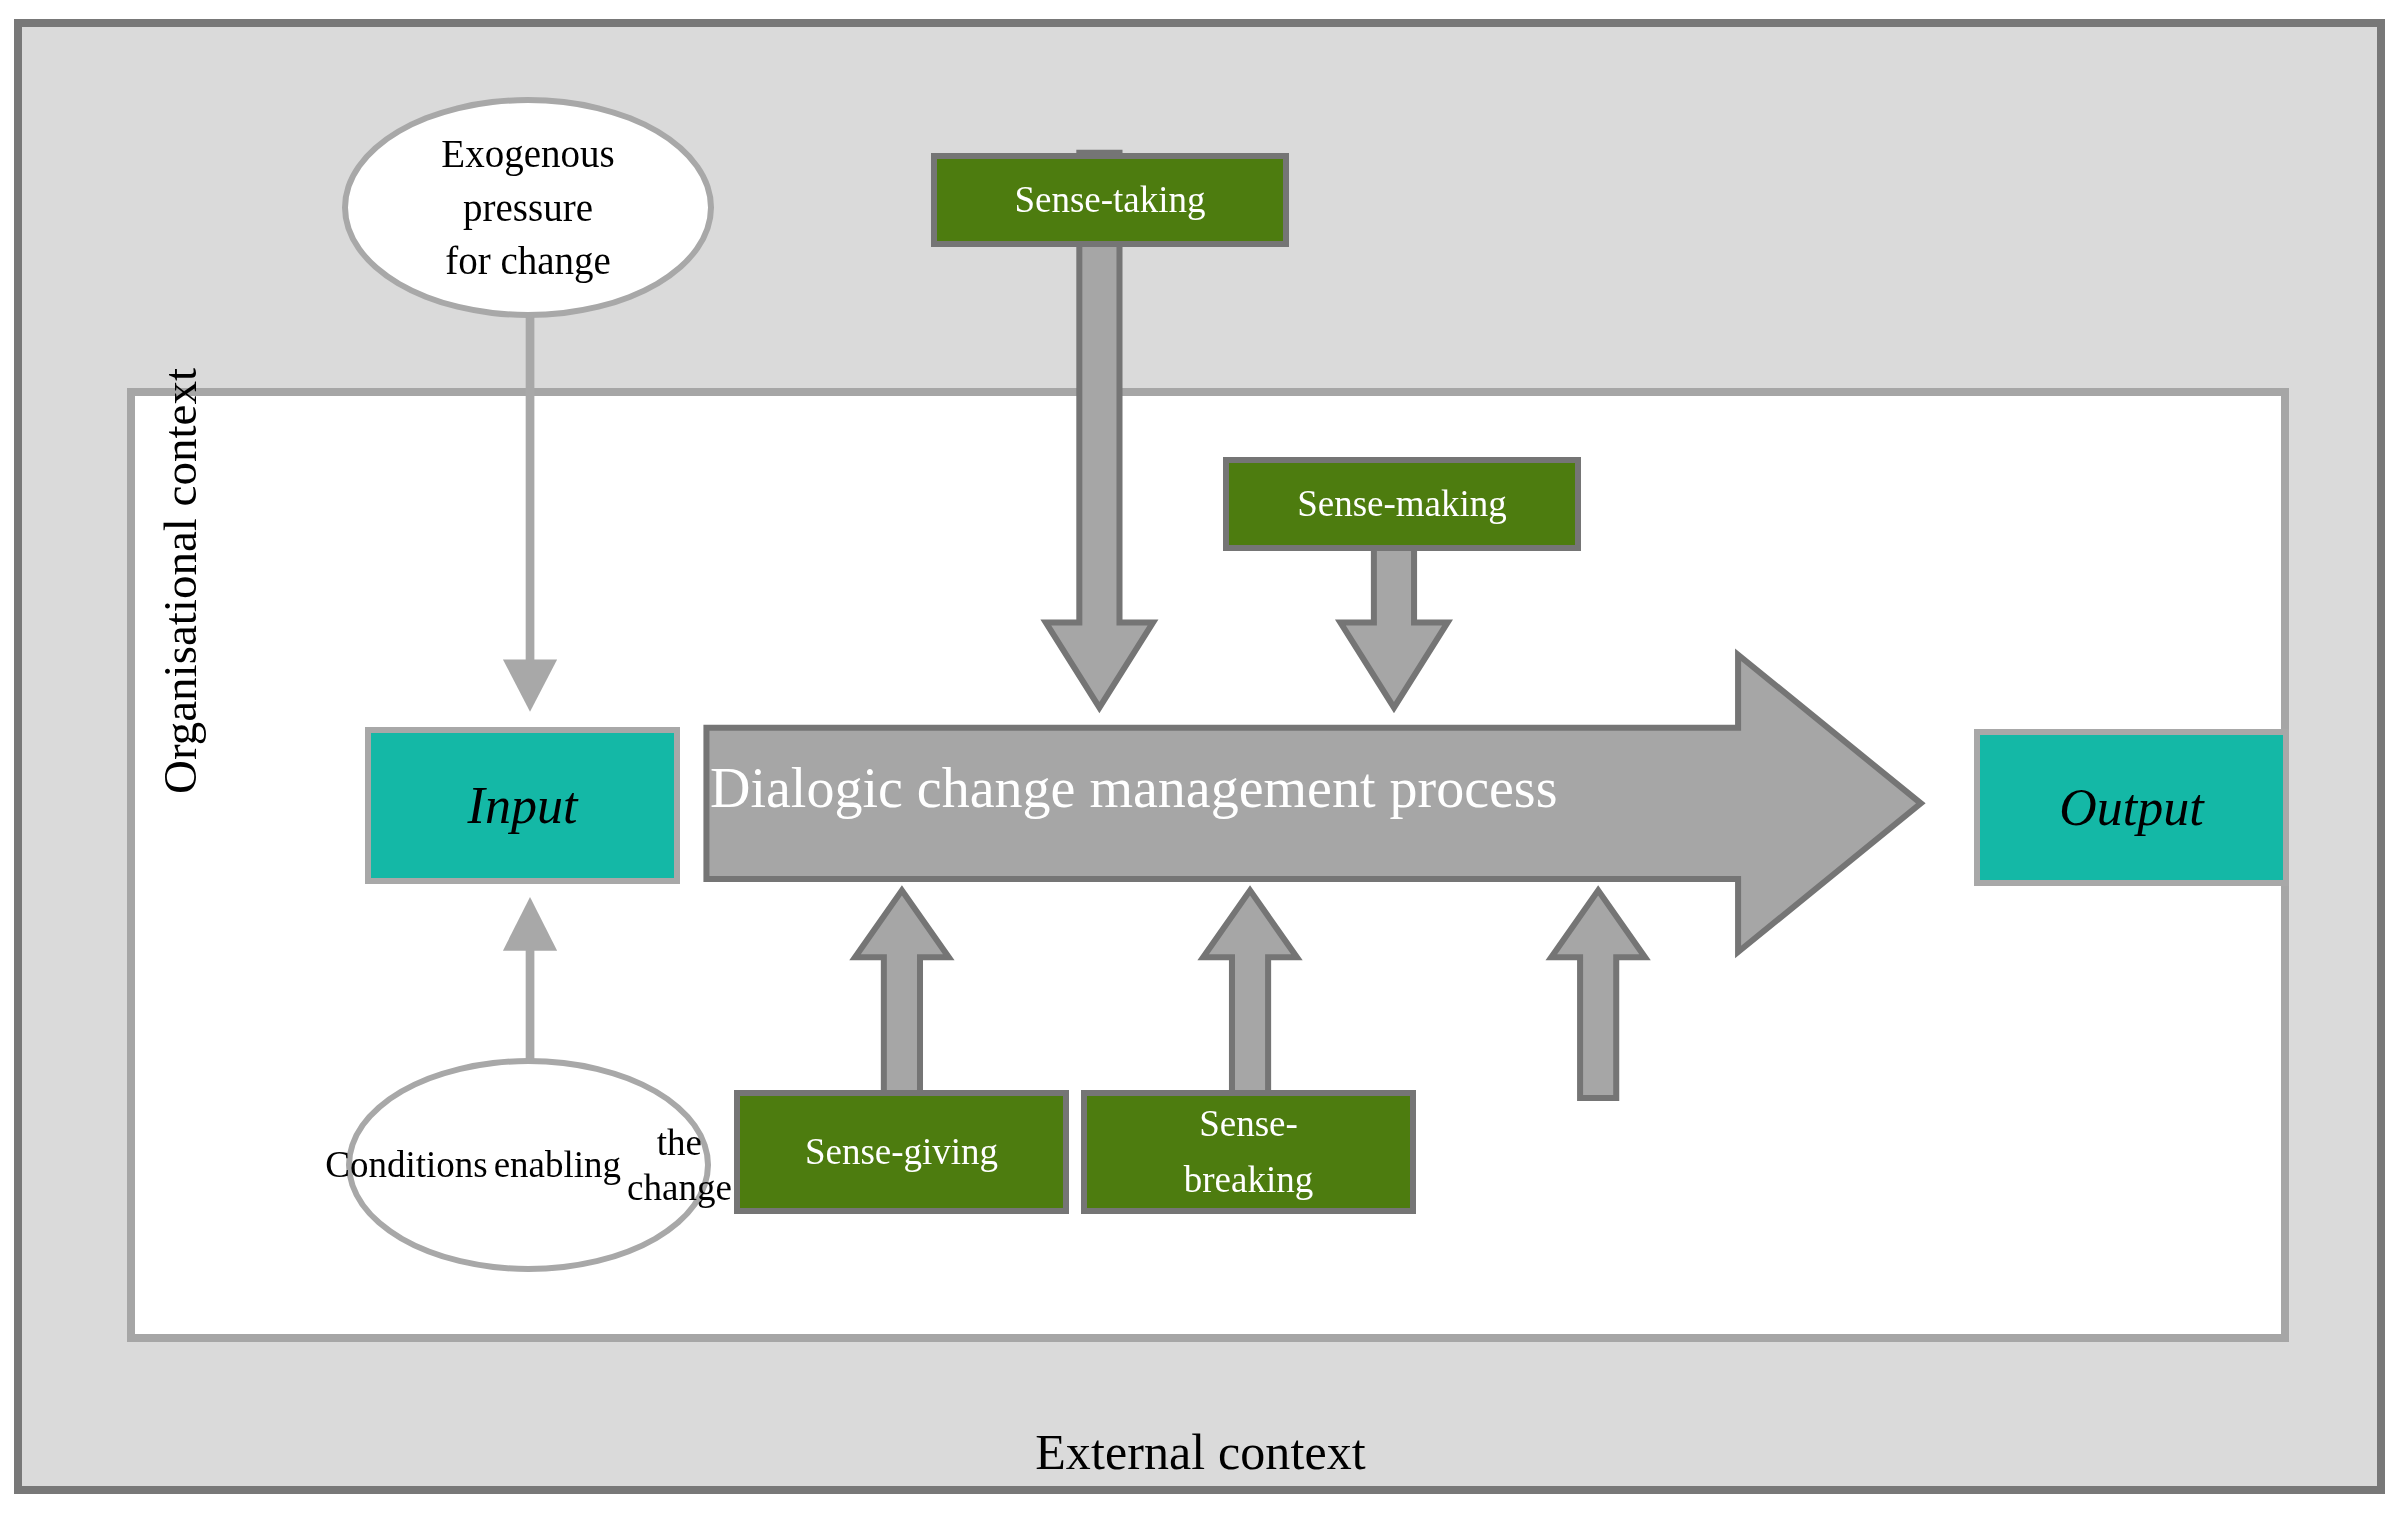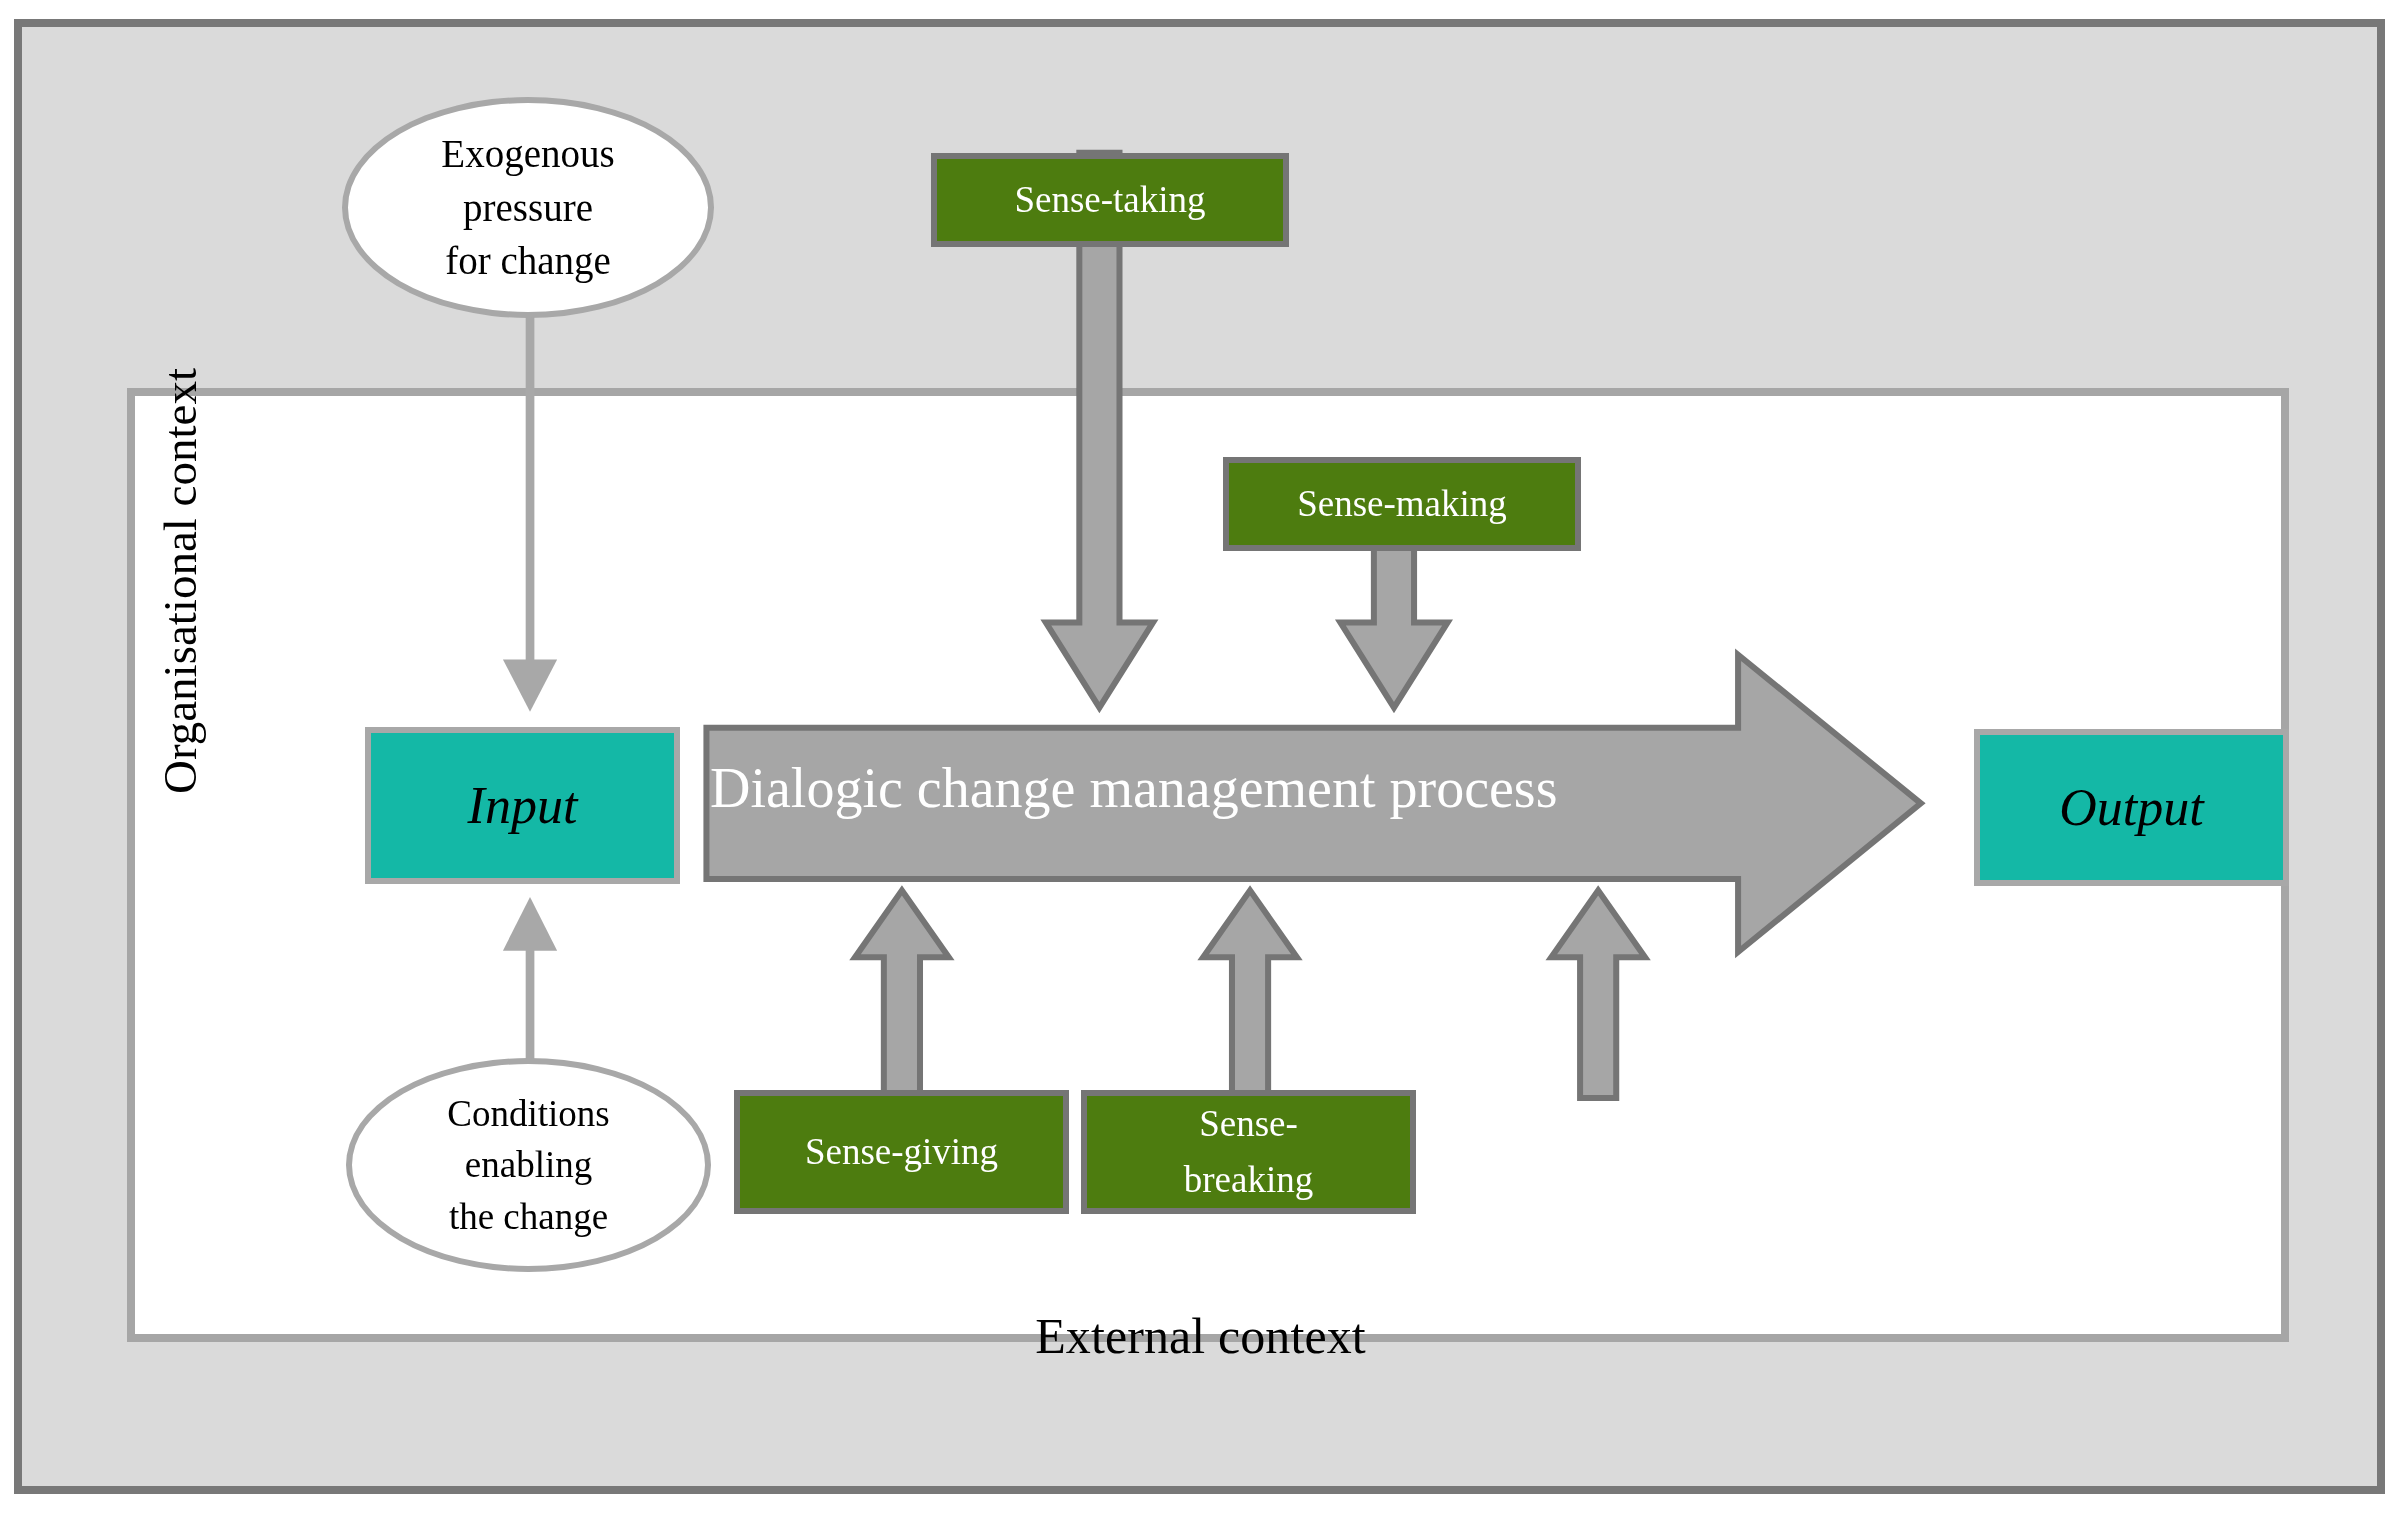--- a/index.html
+++ b/index.html
@@ -23,21 +23,21 @@
     top: 19px;
     width: 2371px;
     height: 1475px;
     box-sizing: border-box;
     background: #dadada;
     border: 8.7px solid #787878;
   }
   #external-context-label {
     position: absolute;
     left: 0;
-    top: 1311px;
+    top: 1427px;
     width: 2401px;
     text-align: center;
     font-size: 50px;
     color: #000000;
     line-height: 1.0;
     letter-spacing: 0.1px;
   }
   
   #organisational-panel {
     position: absolute;
@@ -169,21 +169,21 @@
   </svg>
 
   <div class="proc-label">Dialogic change management process</div>
 
   <div class="ellipse" style="left:342px; top:97px; width:372px; height:221px; font-size:39px; flex-direction:column;">
     <span>Exogenous</span>
     <span>pressure</span>
     <span>for change</span>
   </div>
 
-  <div class="ellipse" style="left:346px; top:1058px; width:365px; height:214px; font-size:37px; flex-direction:column;">
+  <div class="ellipse" style="left:346px; top:1058px; width:365px; height:214px; font-size:37px; flex-direction:row;">
     <span>Conditions</span>
     <span>enabling</span>
     <span>the change</span>
   </div>
 
   <div class="whitebox" style="left:365px; top:727px; width:315px; height:157px; font-size:52px;">
     <span>Input</span>
   </div>
 
   <div class="whitebox" style="left:1926px; top:729px; width:315px; height:157px; font-size:52px;margin-left:48px;">

